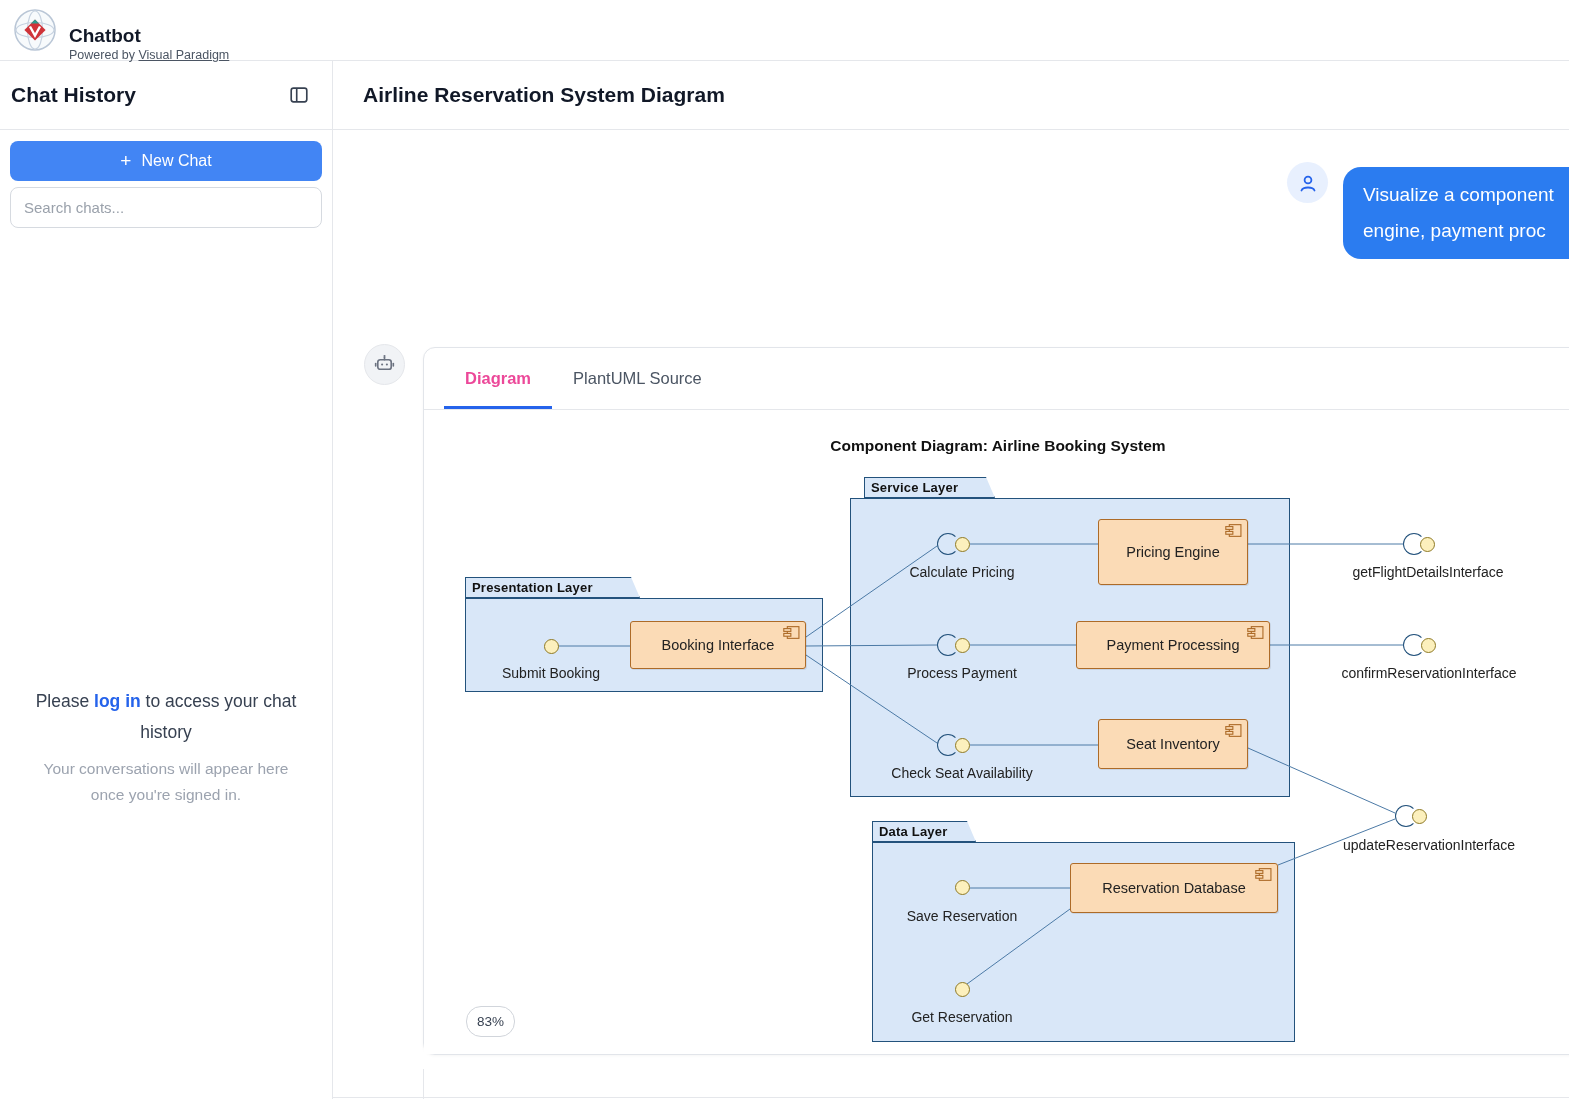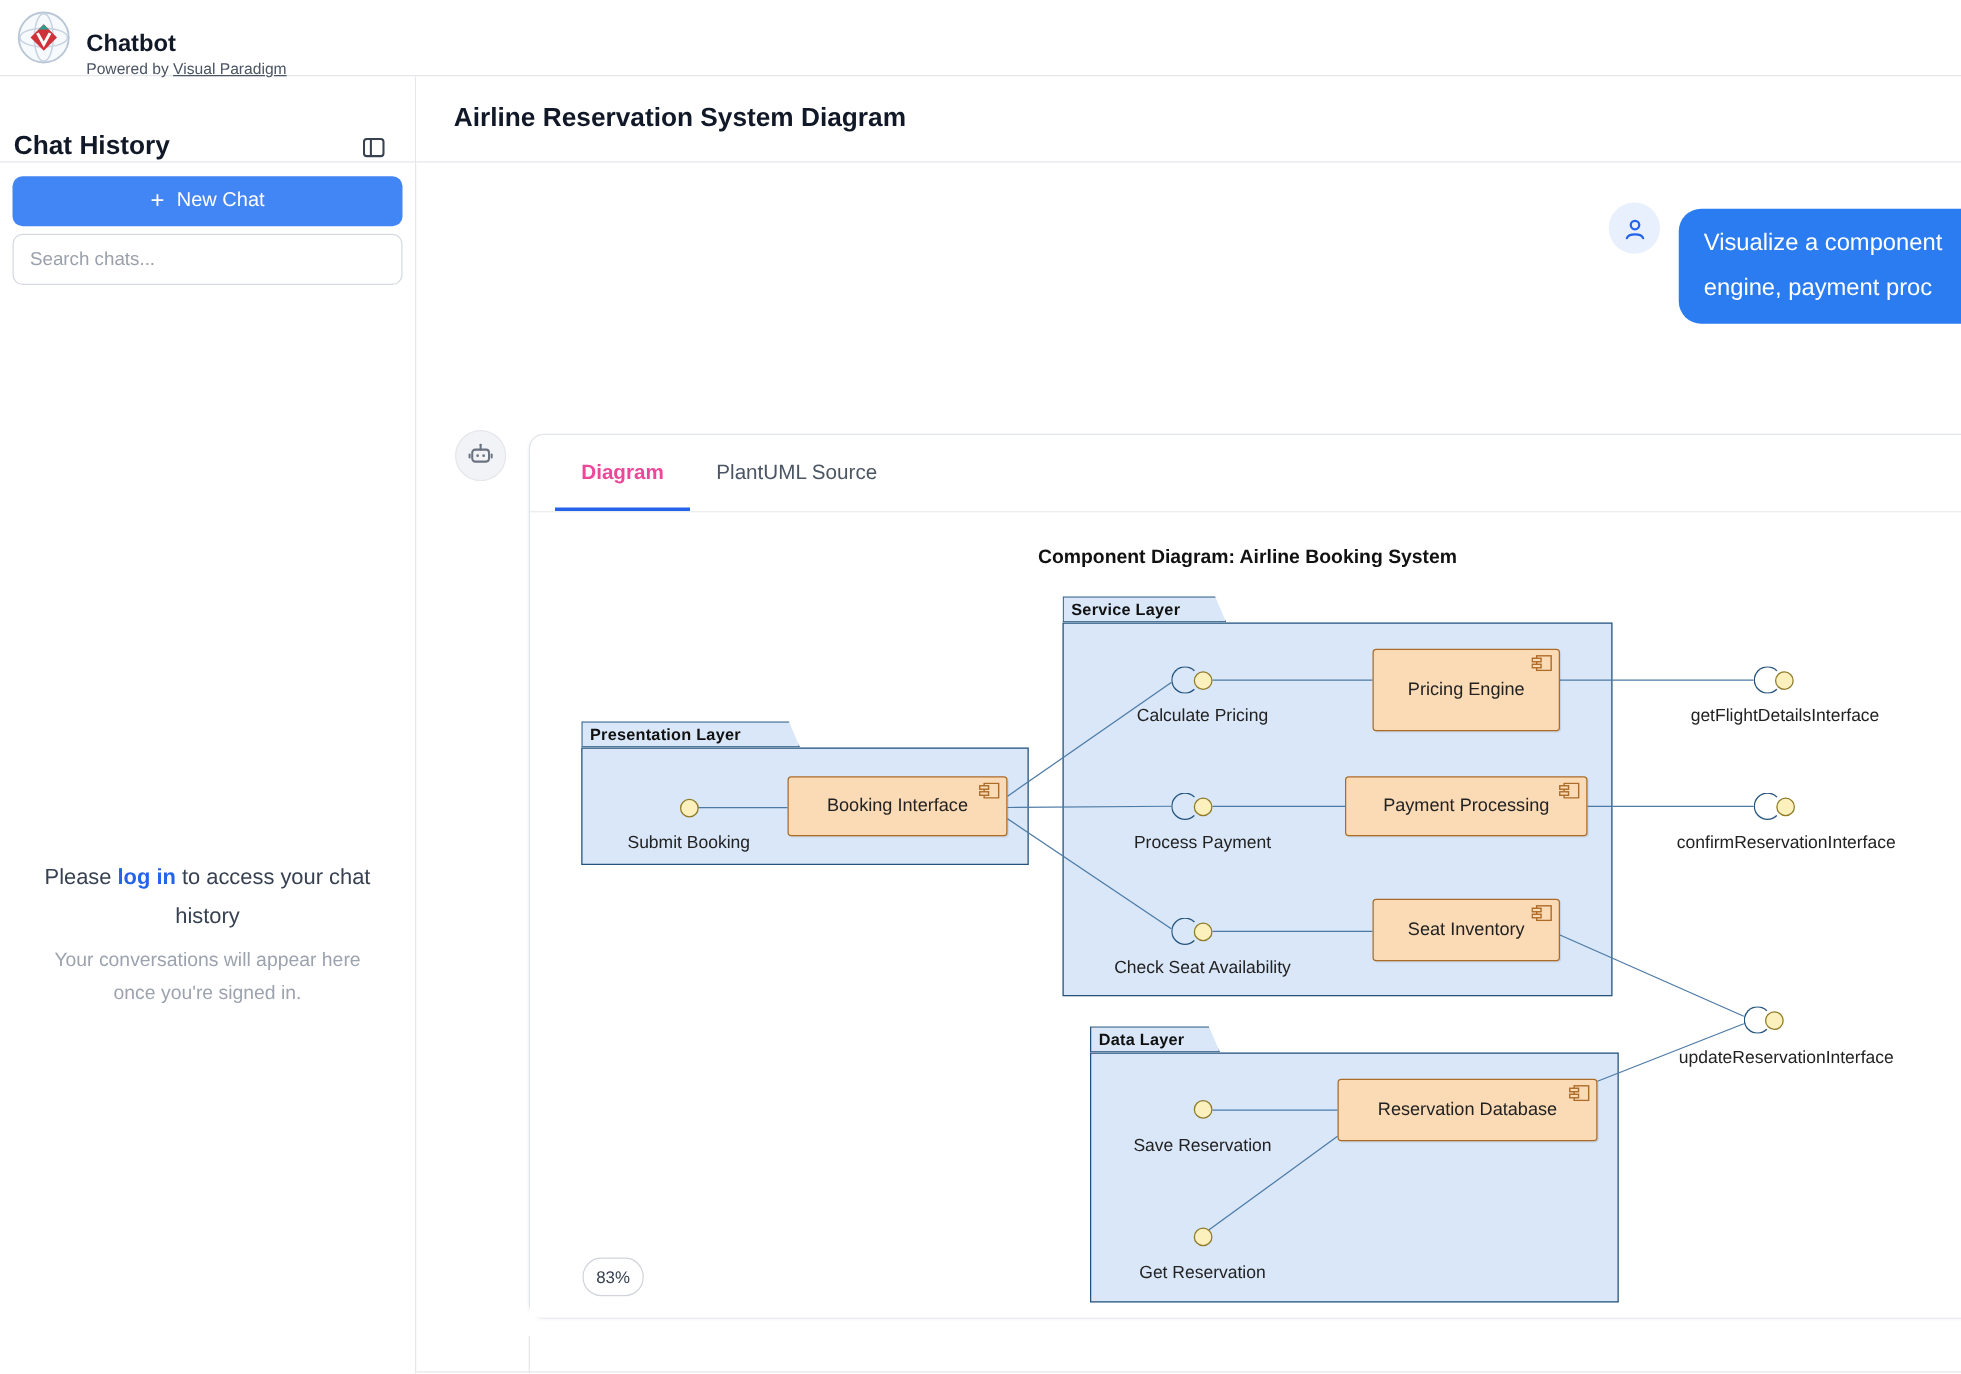--- a/index.html
+++ b/index.html
@@ -10,21 +10,21 @@
   
   .top-bar { position:absolute; top:0; left:0; right:0; height:61px; border-bottom:1px solid #e5e7eb;
              display:flex; align-items:center; gap:12px; padding-left:13px; background:#fff; z-index:20; }
   .logo { width:44px; height:44px; line-height:0; }
   .app-title { font-size:19px; font-weight:700; color:#111827; line-height:22px;margin-top:28px; }
   .powered { font-size:12.5px; color:#4b5563; line-height:16px; }
   .powered a { color:#4b5563; text-decoration:underline; cursor:pointer; }
 
   
   .sidebar { position:absolute; top:61px; left:0; width:333px; bottom:0; border-right:1px solid #e5e7eb; background:#fff; z-index:10; }
-  .sidebar-header { height:69px; border-bottom:1px solid #e5e7eb; display:flex; align-items:flex-end;
+  .sidebar-header { height:69px; border-bottom:1px solid #e5e7eb; display:flex; align-items:center;
                     justify-content:space-between; padding:0 22px 0 11px; }
   .sidebar-title { font-size:21px; font-weight:700; color:#111827; }
   .panel-toggle { cursor:pointer; line-height:0; }
   .new-chat-btn { margin:11px 10px 6px; width:calc(100% - 20px); height:40px; background:#4285f4; border:none;
                   border-radius:8px; color:#fff; font-size:16px; font-weight:500; display:flex; align-items:center;
                   justify-content:center; gap:10px; cursor:pointer; font-family:inherit; }
   .plus { font-size:19px; font-weight:400; }
   .search-input { display:block; margin:5px 10px; width:calc(100% - 20px); height:41px; border:1px solid #d6dae0;
                   border-radius:8px; padding:0 13px; font-size:15px; color:#111827; font-family:inherit; outline:none; }
   .search-input::placeholder { color:#9aa1ab; }
@@ -160,21 +160,21 @@
     </div>
 
     <div class="diagram-area">
       <div class="dg-title">Component Diagram: Airline Booking System</div>
 
       <div class="pkg-body" style="left:41px;top:188px;width:358px;height:94px;"></div>
       <div class="pkg-body" style="left:426px;top:88px;width:440px;height:299px;"></div>
       <div class="pkg-body" style="left:448px;top:432px;width:423px;height:200px;"></div>
 
       <div class="pkg-tab" style="left:41px;top:167px;width:175px;">Presentation Layer</div>
-      <div class="pkg-tab" style="left:426px;top:67px;width:131px;">Service Layer</div>
+      <div class="pkg-tab" style="left:440px;top:67px;width:131px;">Service Layer</div>
       <div class="pkg-tab" style="left:448px;top:411px;width:104px;">Data Layer</div>
 
       <svg class="dg-lines" width="1141" height="646">
         <line x1="134" y1="236" x2="206" y2="236"></line>
         <line x1="382" y1="227" x2="513" y2="136"></line>
         <line x1="382" y1="236" x2="513" y2="235"></line>
         <line x1="382" y1="245" x2="513" y2="333"></line>
         <line x1="546" y1="134" x2="674" y2="134"></line>
         <line x1="546" y1="235" x2="652" y2="235"></line>
         <line x1="546" y1="335" x2="674" y2="335"></line>

